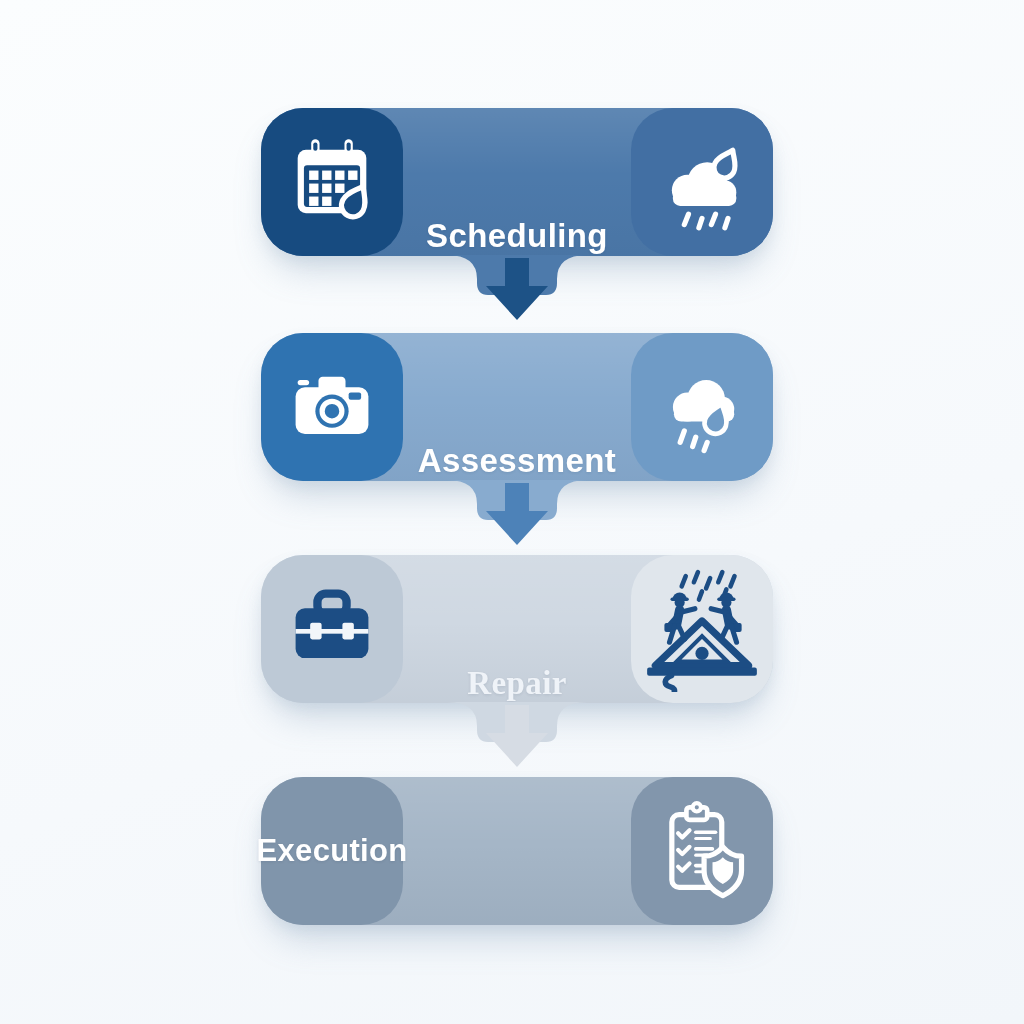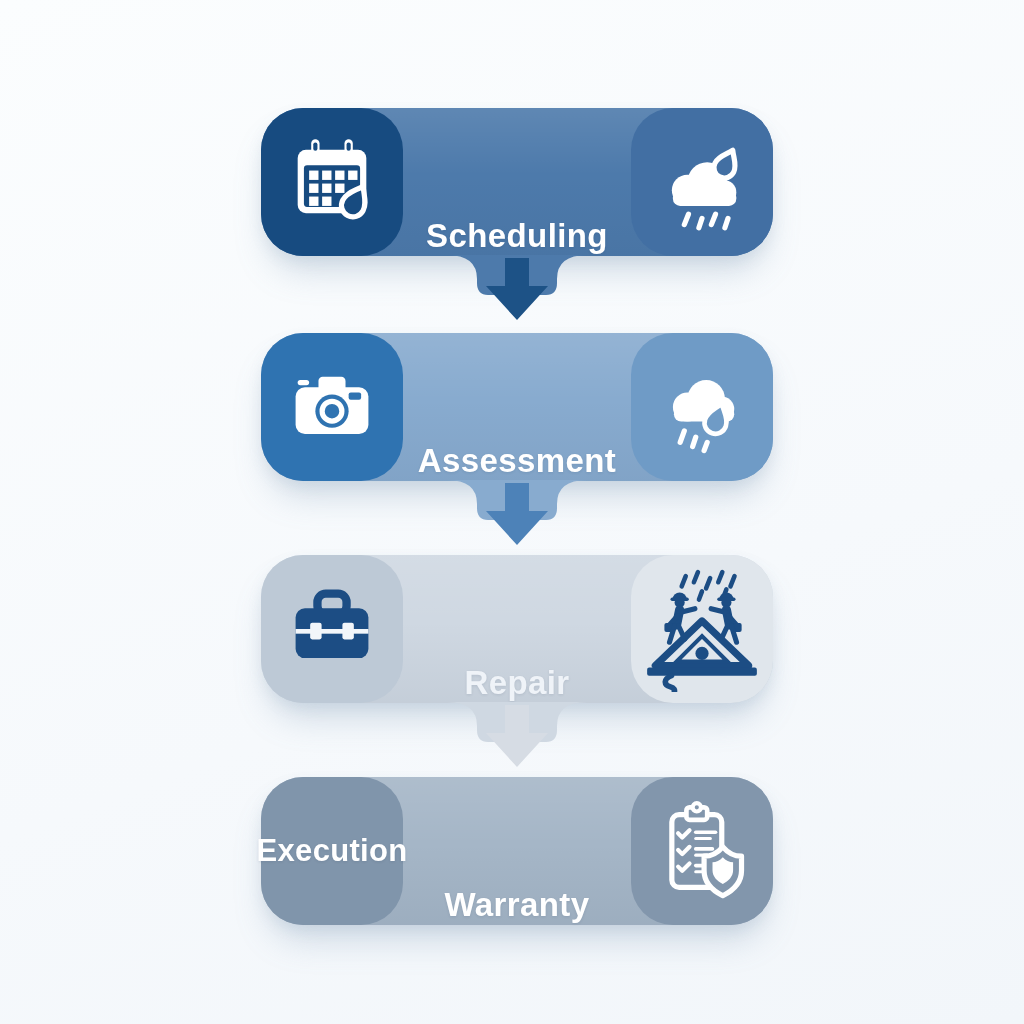--- a/index.html
+++ b/index.html
@@ -34,21 +34,21 @@
     text-shadow:0 1px 3px rgba(15,40,70,.10);
   }
   .block-label{
     position:absolute;inset:0;display:flex;align-items:center;justify-content:center;
     color:var(--text);font-weight:bold;font-size:31px;letter-spacing:.3px;
     white-space:nowrap;text-shadow:0 1px 3px rgba(15,40,70,.10);
   }
   .connector{position:absolute;left:261px;width:512px;height:76px;}
   .connector svg{display:block;}
   
-  .s0{top:108px;} .s1{top:333px;} .s2{top:555px;} .s3{top:777px;}
+  .s0{top:108px;} .s1{top:333px;} .s2{top:555px;font-family:Liberation Serif, serif;} .s3{top:777px;}
   .c0{top:255px;} .c1{top:480px;} .c2{top:702px;}
 </style>
 </head>
 <body>
 
 <div class="canvas">
 
   <section class="step s0" style="--body: #4d7aab; --left: #174b80; --right: #426fa3; --arrow: #1d5286; --text: #ffffff; --ink: #ffffff;">
     <div class="block left">
       <svg width="104" height="104" viewBox="0 0 100 100">
@@ -209,21 +209,20 @@
       <path d="M186,0 Q216,0 216,24 L216,28 Q216,40 227,40 L285,40 Q296,40 296,28 L296,24 Q296,0 326,0 Z" fill="var(--body)"></path>
       <path d="M244,3 L268,3 L268,31 L287,31 L256,65 L225,31 L244,31 Z" fill="var(--arrow)"></path>
     </svg>
   </div>
 
   <section class="step s3" style="--body: #a5b6c7; --left: #8095ab; --right: #8296ac; --arrow: #a5b6c7; --text: #ffffff; --ink: #ffffff;">
     <div class="block left">
       <div class="block-label">Execution</div>
     </div>
     <div class="label">
-      <span>Warranty</span>
     </div>
     <div class="block right">
       <svg width="104" height="104" viewBox="0 0 100 100">
         <rect x="21" y="15" width="48" height="70" rx="7" fill="none" stroke="#fff" stroke-width="5"></rect>
         <rect x="35" y="8" width="20" height="12" rx="3" fill="var(--right)" stroke="#fff" stroke-width="4.5"></rect>
         <circle cx="45" cy="8" r="4" fill="var(--right)" stroke="#fff" stroke-width="4"></circle>
         <g stroke="#fff" fill="none" stroke-linecap="round" stroke-linejoin="round">
           <polyline points="27,33 31,37 38,30" stroke-width="4"></polyline>
           <line x1="44" y1="32" x2="63" y2="32" stroke-width="3.5"></line>
           <line x1="44" y1="38" x2="58" y2="38" stroke-width="3"></line>

